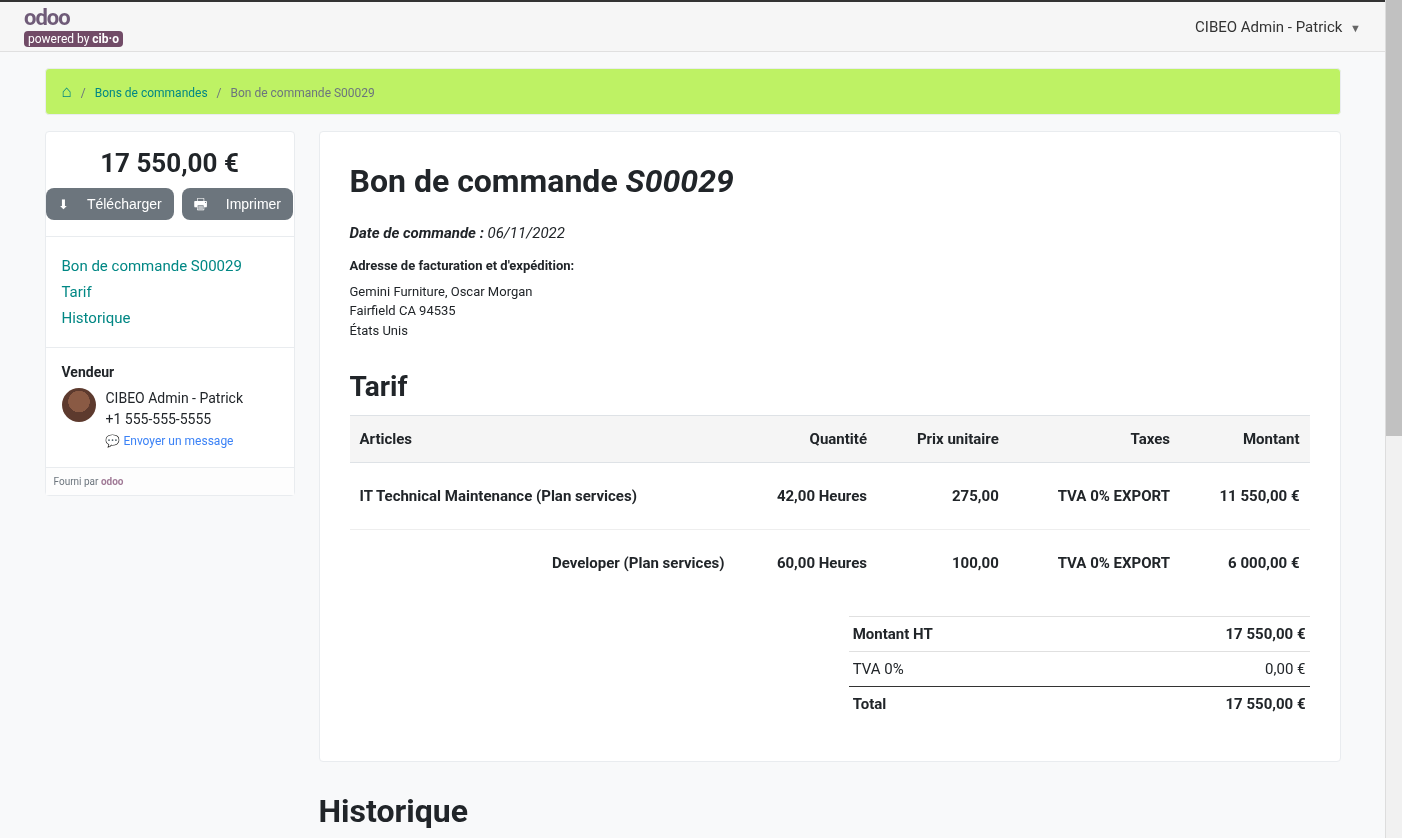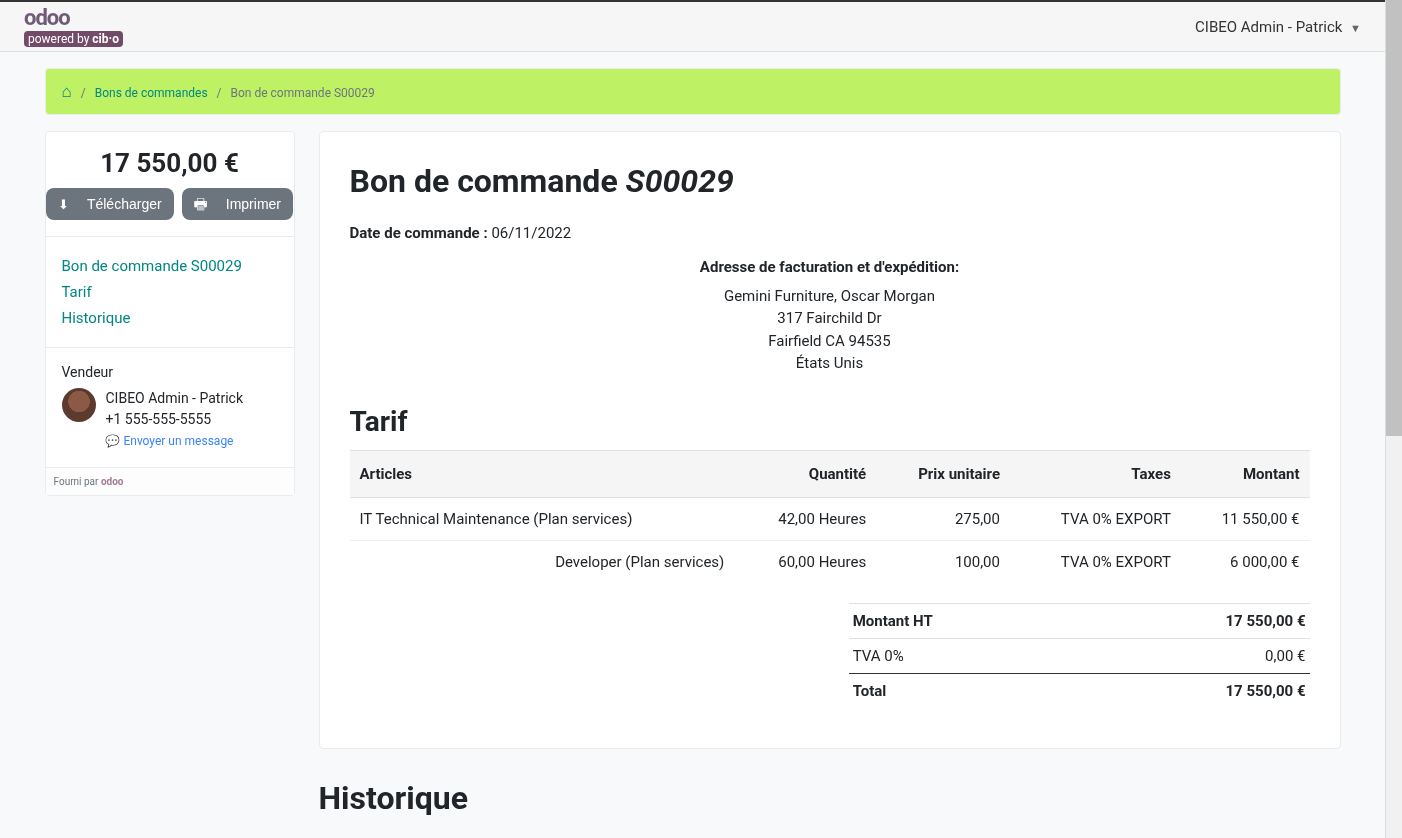--- a/index.html
+++ b/index.html
@@ -151,21 +151,21 @@
     border-bottom: 1px solid #e9ecef;
   }
   .nav-links a {
     display: block;
     color: #008784;
     text-decoration: none;
     font-size: 15px;
     padding: 4px 0;
   }
   .seller-block { padding: 16px; }
-  .seller-title { font-weight: 400; margin-bottom: 8px; font-size: 14px; }
+  .seller-title { font-weight: 700; margin-bottom: 8px; font-size: 14px; }
   .seller-row { display: flex; gap: 10px; }
   .avatar {
     width: 34px; height: 34px; border-radius: 50%;
     background: radial-gradient(circle at 50% 40%, #8a5a44 0 40%, #5d3a2e 41% 100%);
     flex-shrink: 0;
   }
   .seller-info { font-size: 14px; line-height: 1.5; }
   .send-msg { color: #3b82f6; text-decoration: none; font-size: 12px; }
   .powered-foot {
     text-align: left;
@@ -173,44 +173,45 @@
     color: #6c757d;
     padding: 8px;
     border-top: 1px solid #e9ecef;
     background: #fdfdfd;
   }
   .powered-foot .odoo-small { color: #a07a96; font-weight: 700; }
 
   .main-card { padding: 20px 30px 40px; }
   h1.page-title { font-size: 32px; font-weight: 700; margin: 10px 0 24px; }
   h1.page-title .order-no { font-style: italic; }
-  .meta-line { font-size: 15px; margin-bottom: 14px; }
+  .meta-line { font-size: 15px; margin-bottom: 14px; font-style: italic; }
   .meta-line b { font-weight: 700; }
-  .addr-block { font-size: 15px; line-height: 1.5; margin-bottom: 30px; text-align: center; }
+  .addr-block { font-size: 13px; line-height: 1.5; margin-bottom: 30px; }
   .addr-title { font-weight: 700; margin-bottom: 6px; }
 
   h2.section-h { font-size: 28px; font-weight: 700; margin: 28px 0 12px; }
 
   table.pricing {
     width: 100%;
     border-collapse: collapse;
     font-size: 15px;
   }
   table.pricing thead th {
     background: #f5f5f5;
     border-top: 1px solid #dee2e6;
     border-bottom: 1px solid #dee2e6;
     font-weight: 700;
     padding: 14px 10px;
     text-align: left;
   }
   table.pricing thead th.r, table.pricing tbody td.r { text-align: right; }
   table.pricing tbody td {
-    padding: 12px 10px;
+    padding: 24px 10px;
     border-bottom: 1px solid #eee;
+    font-weight: bold;
   }
   table.pricing tbody tr:last-child td { border-bottom: none; text-align: right; }
 
   .totals {
     width: 48%;
     margin-left: auto;
     margin-top: 20px;
     font-size: 15px;
   }
   .totals .trow {
@@ -314,21 +315,20 @@
             <span>Bon de commande </span><span class="order-no">S00029</span>
           </h1>
 
           <div class="meta-line">
             <b>Date de commande : </b><span>06/11/2022</span>
           </div>
 
           <div class="addr-block">
             <div class="addr-title">Adresse de facturation et d'expédition:</div>
             <div>Gemini Furniture, Oscar Morgan</div>
-            <div>317 Fairchild Dr</div>
             <div>Fairfield CA 94535</div>
             <div>États Unis</div>
           </div>
 
           <h2 class="section-h">Tarif</h2>
 
           <table class="pricing">
             <thead>
               <tr>
                 <th>Articles</th>

